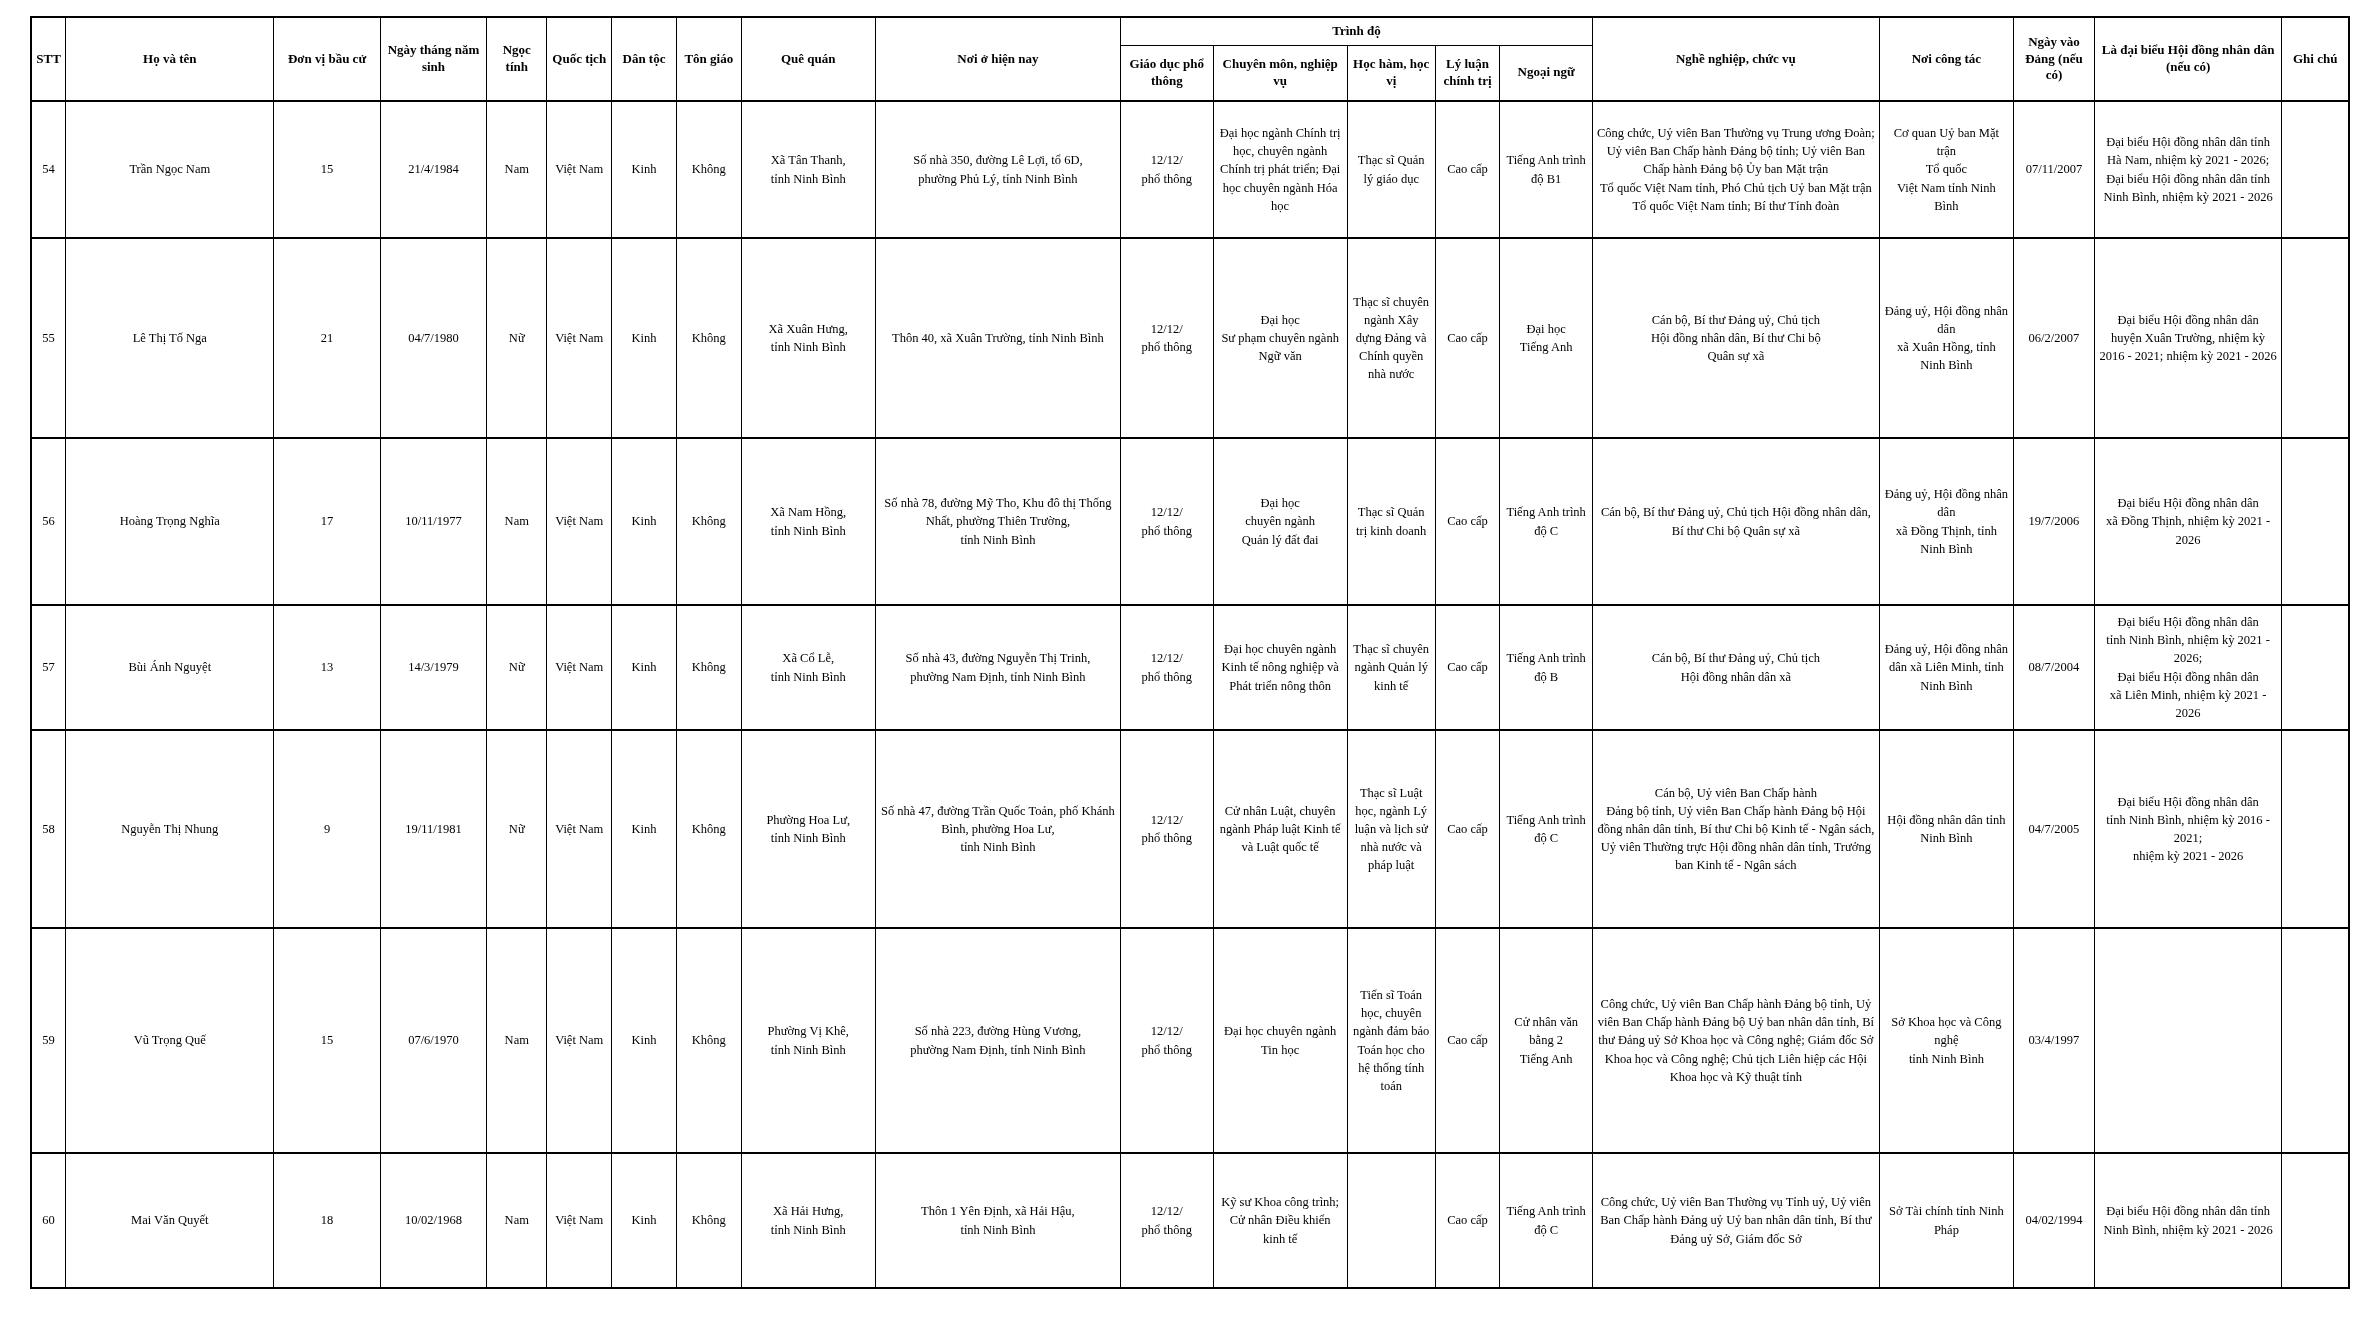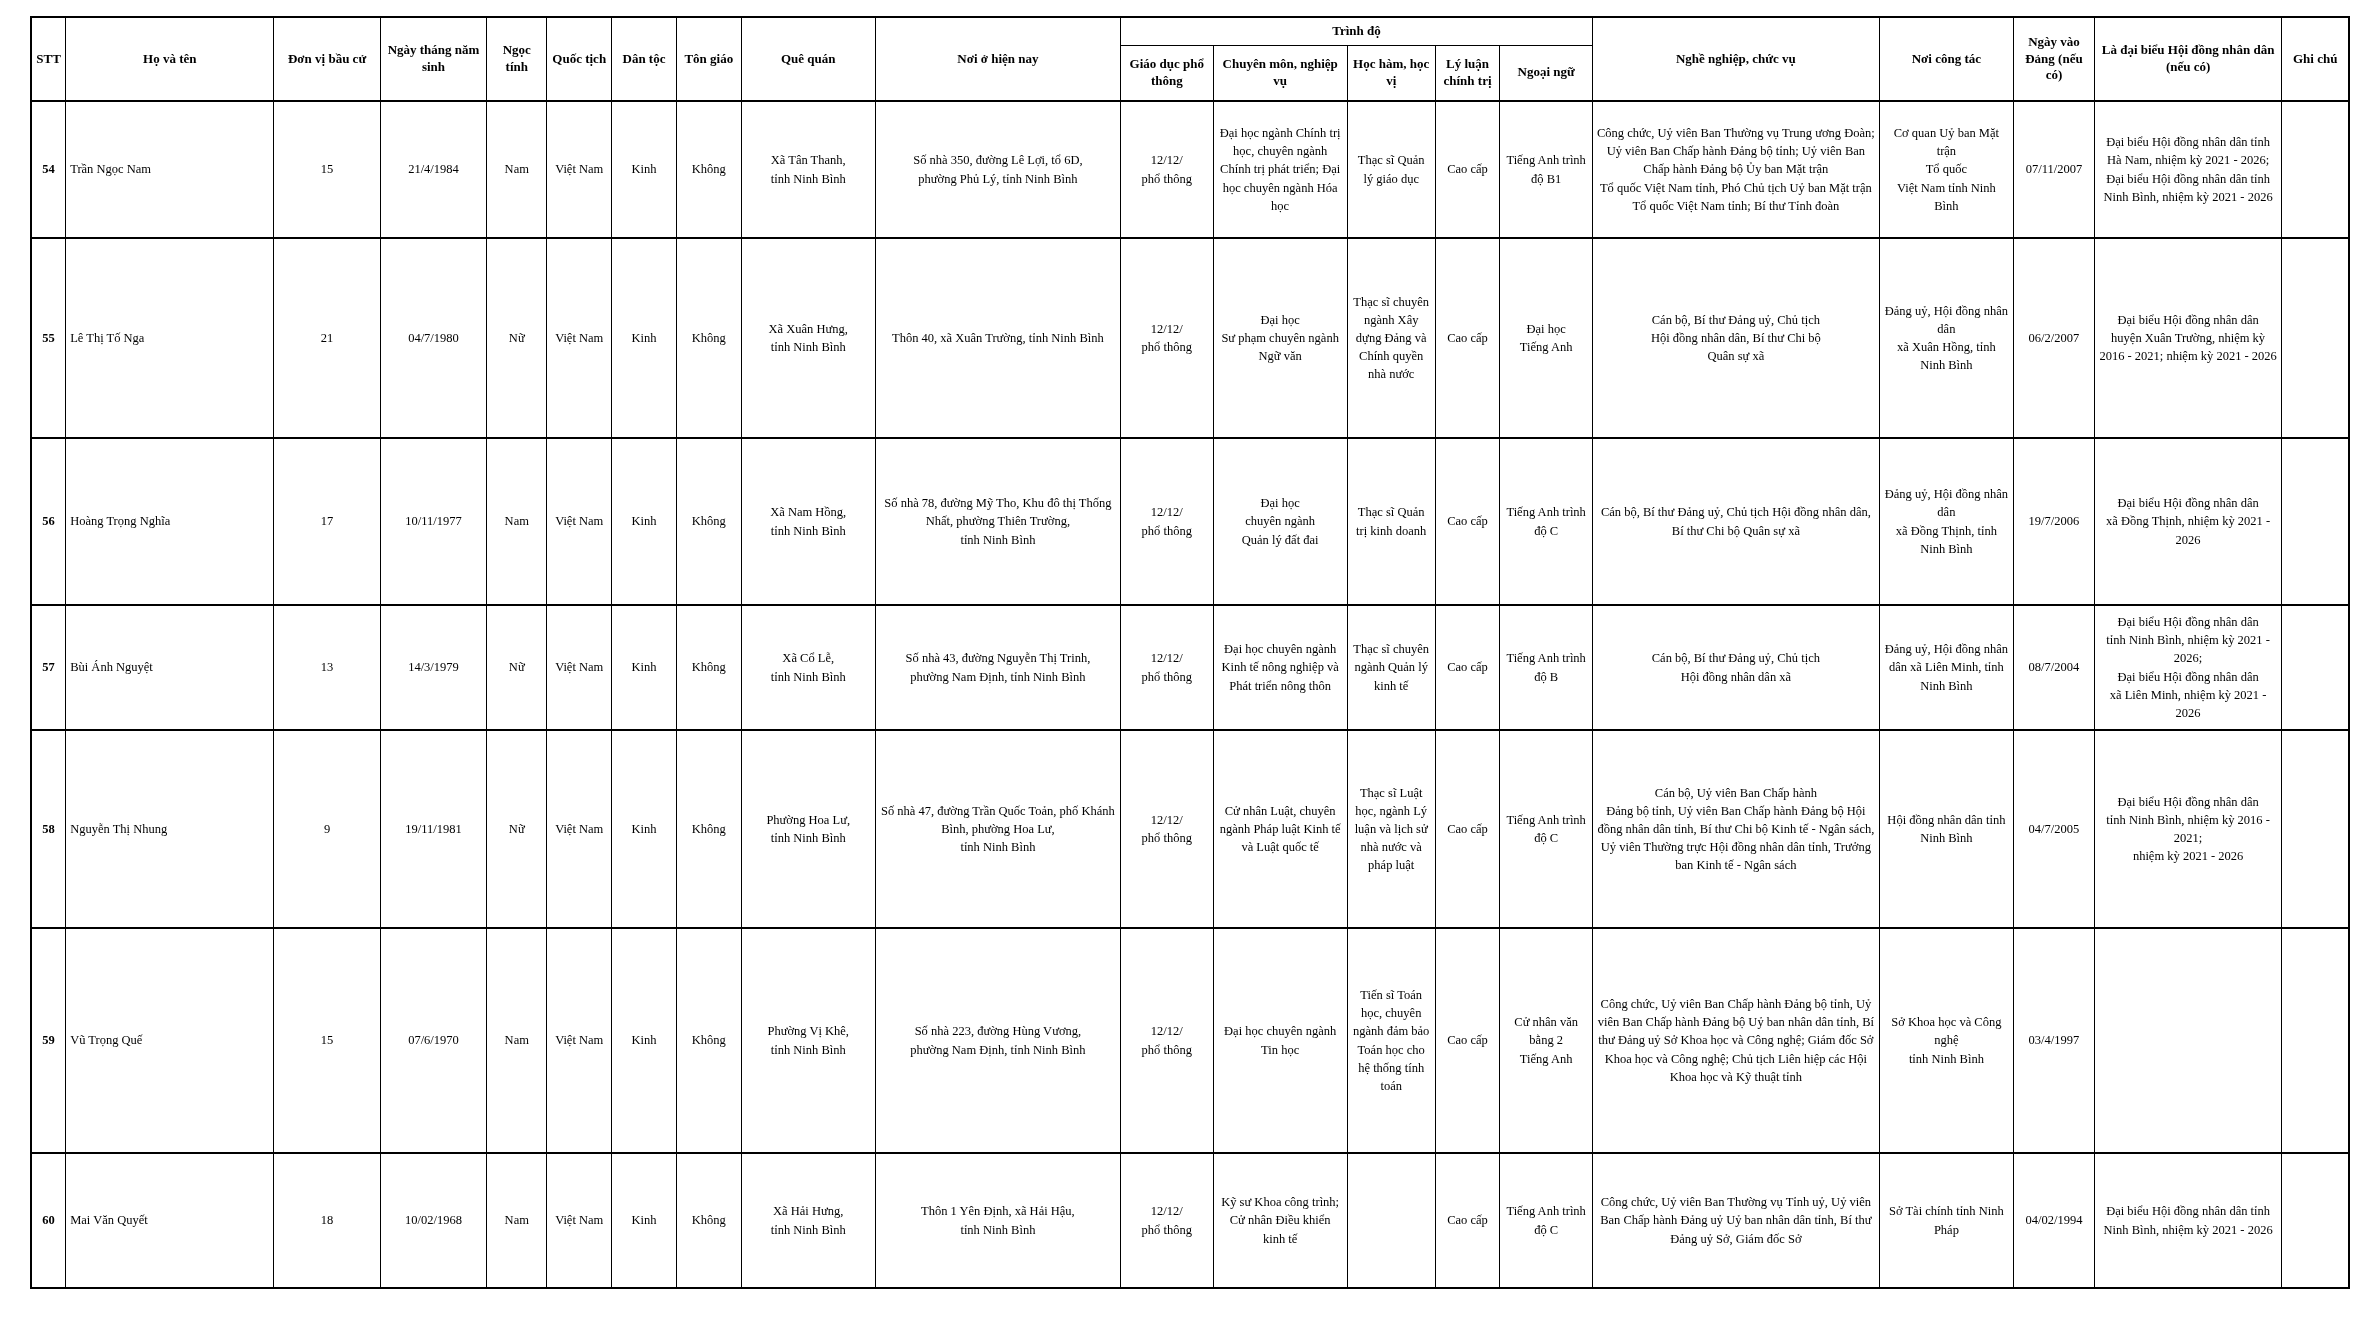--- a/index.html
+++ b/index.html
@@ -27,22 +27,22 @@
   }
   thead th{
     font-weight:bold;
     font-size:13px;
     line-height:1.3;
     padding:2px 3px;
   }
   thead tr.h1{height:28px;}
   thead tr.h2{height:56px;}
   tbody td{border-top-width:2px;}
-  td.col-stt{font-weight:bold;}
-  td.col-name{text-align:left;}
+  td.col-stt{font-weight:normal;}
+  td.col-name{text-align:center;}
 </style>
 </head>
 <body>
 
 <div class="page">
   <table class="roster">
     <colgroup>
       <col style="width:1.5%">
         <col style="width:9.0%">
         <col style="width:4.6%">

